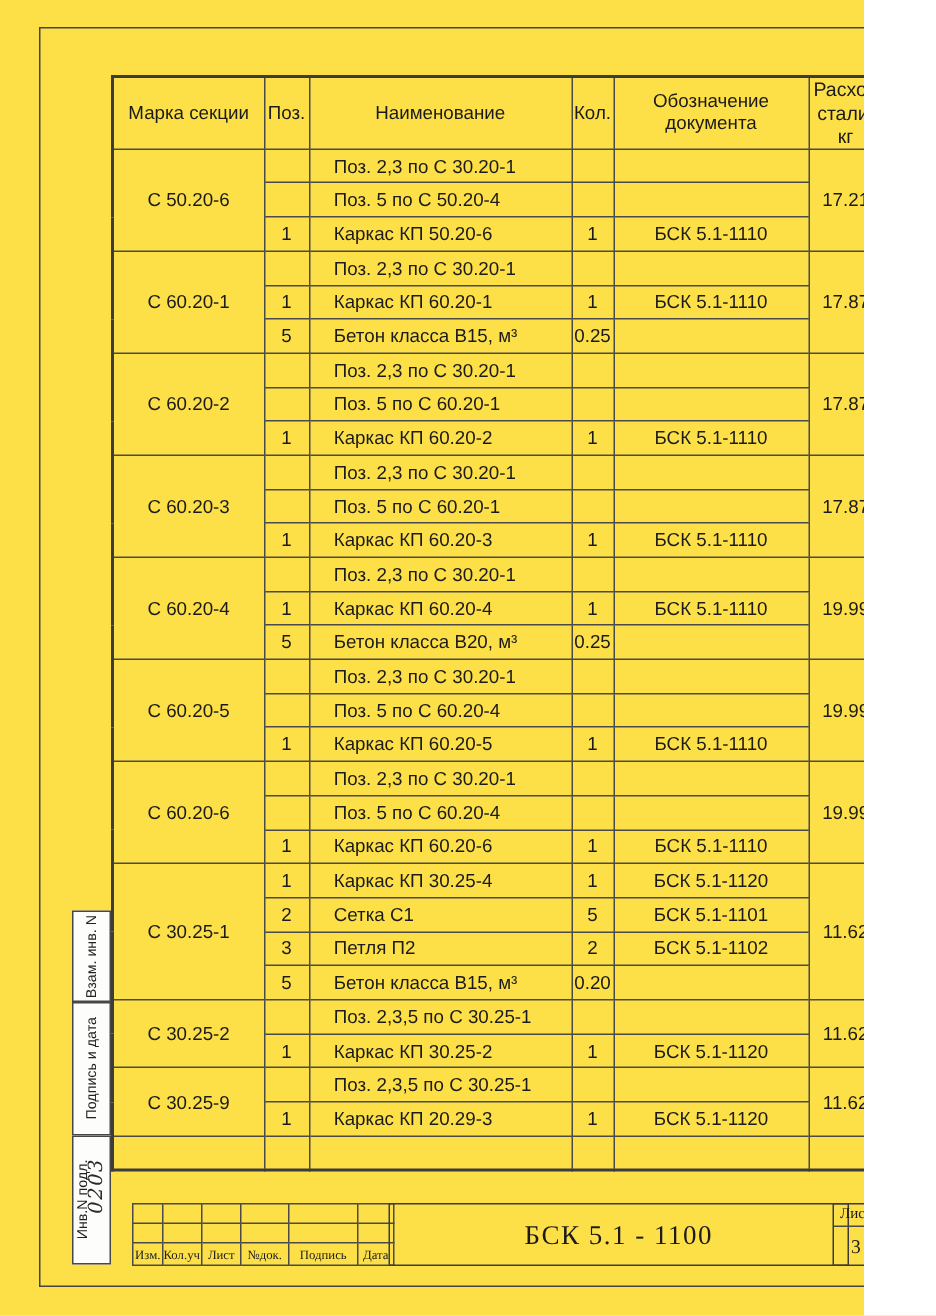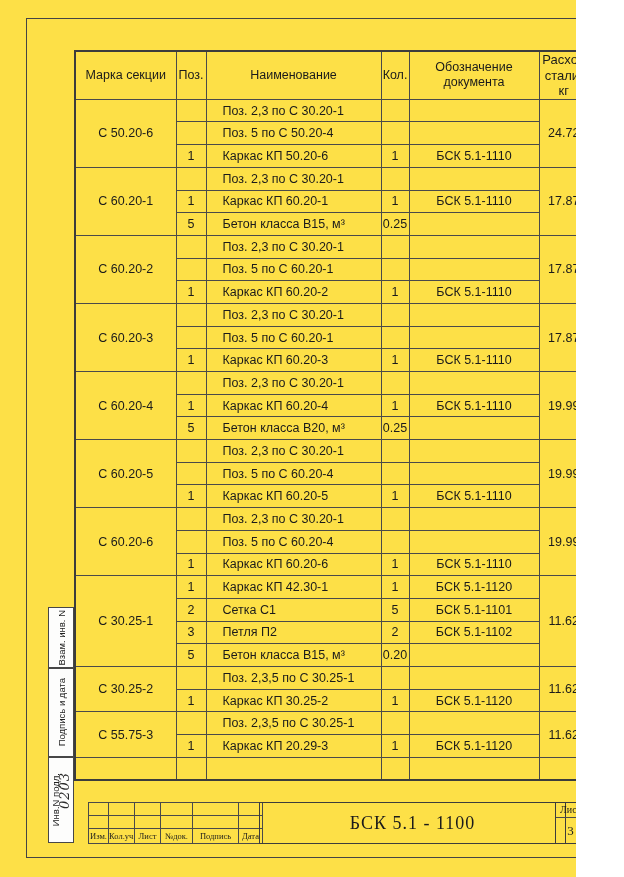--- a/index.html
+++ b/index.html
@@ -89,21 +89,21 @@
         <th class="steel-h">Расход стали, кг</th>
       </tr>
     </thead>
     <tbody id="spec-body">
         <tr>
           <td rowspan="3" class="c">С 50.20-6</td>
           <td class="c"></td>
           <td class="name">Поз. 2,3 по С 30.20-1</td>
           <td class="c"></td>
           <td class="c"></td>
-          <td rowspan="3" class="c">24.72</td>
+          <td rowspan="3" class="c">17.21</td>
         </tr>
         <tr>
           <td class="c"></td>
           <td class="name">Поз. 5 по С 50.20-4</td>
           <td class="c"></td>
           <td class="c"></td>
         </tr>
         <tr>
           <td class="c">1</td>
           <td class="name">Каркас КП 50.20-6</td>
@@ -226,21 +226,21 @@
         </tr>
         <tr>
           <td class="c">1</td>
           <td class="name">Каркас КП 60.20-6</td>
           <td class="c">1</td>
           <td class="c">БСК 5.1-1110</td>
         </tr>
         <tr>
           <td rowspan="4" class="c">С 30.25-1</td>
           <td class="c">1</td>
-          <td class="name">Каркас КП 42.30-1</td>
+          <td class="name">Каркас КП 30.25-4</td>
           <td class="c">1</td>
           <td class="c">БСК 5.1-1120</td>
           <td rowspan="4" class="c">11.62</td>
         </tr>
         <tr>
           <td class="c">2</td>
           <td class="name">Сетка С1</td>
           <td class="c">5</td>
           <td class="c">БСК 5.1-1101</td>
         </tr>
@@ -264,21 +264,21 @@
           <td class="c"></td>
           <td rowspan="2" class="c">11.62</td>
         </tr>
         <tr>
           <td class="c">1</td>
           <td class="name">Каркас КП 30.25-2</td>
           <td class="c">1</td>
           <td class="c">БСК 5.1-1120</td>
         </tr>
         <tr>
-          <td rowspan="2" class="c">С 55.75-3</td>
+          <td rowspan="2" class="c">С 30.25-9</td>
           <td class="c"></td>
           <td class="name">Поз. 2,3,5 по С 30.25-1</td>
           <td class="c"></td>
           <td class="c"></td>
           <td rowspan="2" class="c">11.62</td>
         </tr>
         <tr>
           <td class="c">1</td>
           <td class="name">Каркас КП 20.29-3</td>
           <td class="c">1</td>

